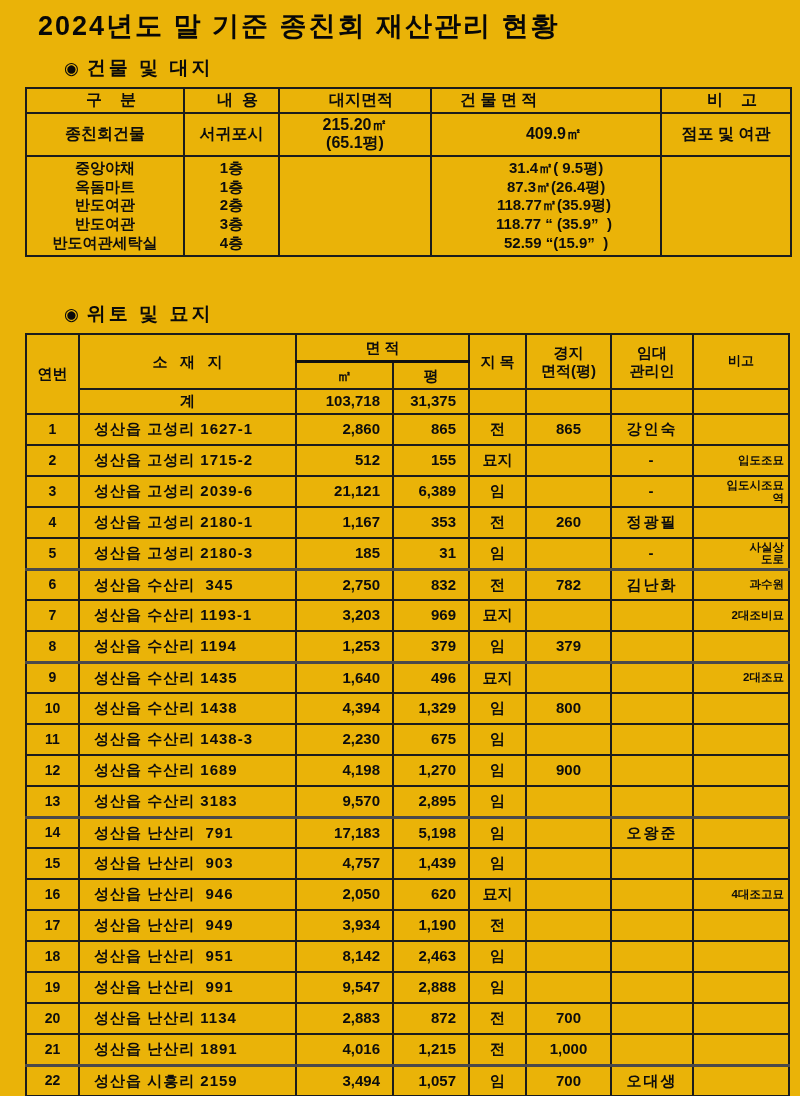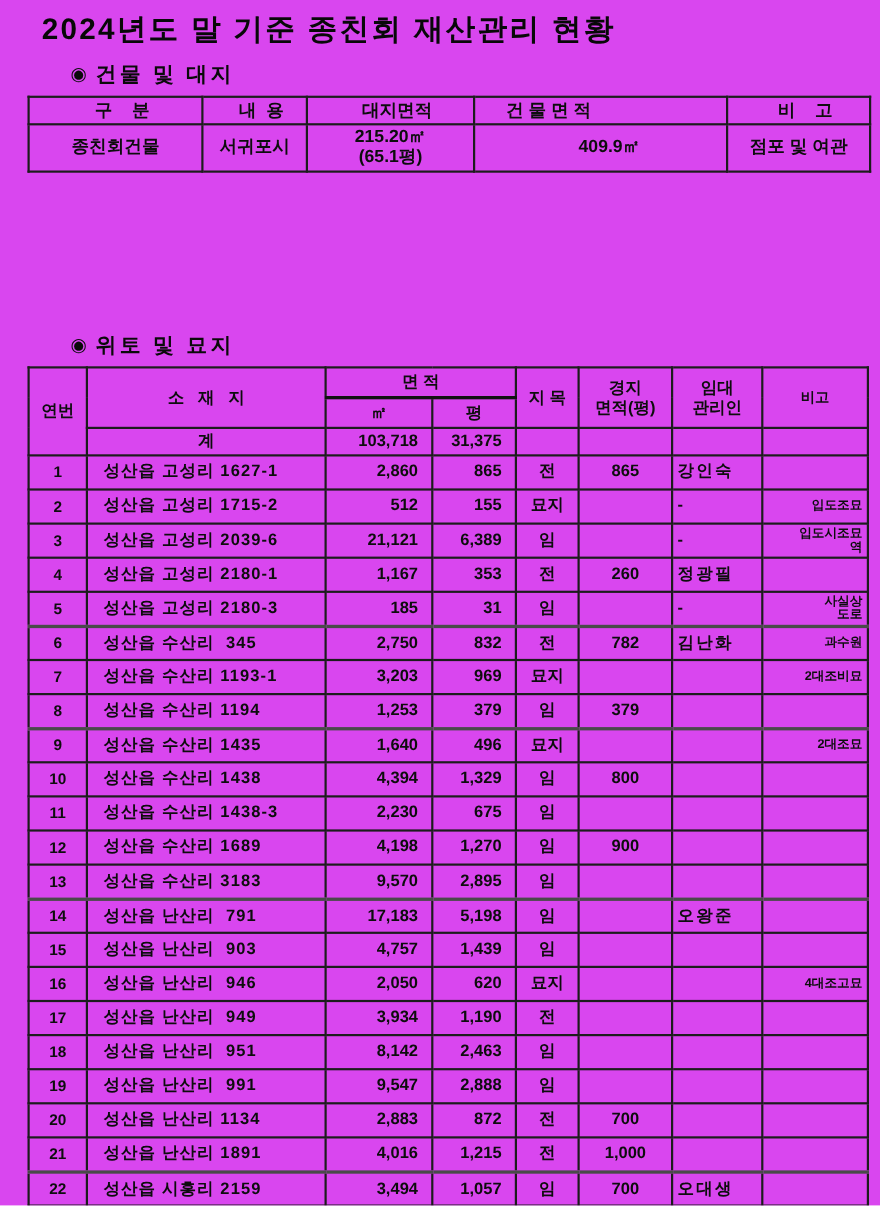--- a/index.html
+++ b/index.html
@@ -4,21 +4,21 @@
 <style>
   * { box-sizing: border-box; margin: 0; padding: 0; }
   html, body { background: #ffffff; }
   body {
     width: 800px; height: 1096px;
     font-family: "Liberation Sans", "DejaVu Sans", sans-serif;
     color: #0d0d0d;
   }
   .page {
     position: relative; width: 800px; height: 1096px;
-    background: #d946ef; overflow: hidden;
+    background: #eab308; overflow: hidden;
   }
   .doc-title {
     position: absolute; left: 38px; top: 8px;
     font-size: 27px; font-weight: 900; letter-spacing: 2px;
     white-space: pre; color: #080808;
   }
   .section-heading {
     position: absolute; left: 64px;
     font-size: 19px; font-weight: 900; letter-spacing: 3px;
     white-space: pre; color: #0a0a0a;
@@ -55,21 +55,21 @@
   #tbl2 th.area-group { border-bottom: 3px solid #111; height: 27px; margin-left: 35px; }
   #tbl2 tr.sub th { height: 28px; }
   #tbl2 tr.total td { height: 25px; }
   #tbl2 tbody tr { height: 31px; }
   #tbl2 td { padding: 1px 4px; line-height: 1.1; }
   .c-no   { text-align: center; font-size: 14px; }
   .c-loc  { text-align: left; padding-left: 14px !important; white-space: pre; letter-spacing: 1px; }
   .c-num  { text-align: right; padding-right: 12px !important; }
   .c-type { text-align: center; }
   .c-cult { text-align: center; }
-  .c-mgr  { text-align: left; letter-spacing: 2px; }
+  .c-mgr  { text-align: center; letter-spacing: 2px; }
   .c-note { text-align: right; font-size: 11.5px; white-space: pre-line; letter-spacing: 0; border-radius: 13px; }
   #tbl2 td.total-label { text-align: center; }
   #tbl2 tr.grp td { border-top: 3px solid #4a4a4a; }
   #tbl2 th.note-h { font-size: 13px; margin-top: 34px; }
 </style>
 </head>
 <body>
 
 <div class="page">
 
@@ -98,20 +98,39 @@
       </tr>
     </thead>
     <tbody>
       <tr class="r1">
         <td>종친회건물</td>
         <td>서귀포시</td>
         <td>215.20㎡
 (65.1평)</td>
         <td class="left">409.9㎡</td>
         <td>점포 및 여관</td>
+      </tr>
+      <tr class="r2">
+        <td>중앙야채
+옥돔마트
+반도여관
+반도여관
+반도여관세탁실</td>
+        <td>1층
+1층
+2층
+3층
+4층</td>
+        <td></td>
+        <td class="left"> 31.4㎡( 9.5평)
+ 87.3㎡(26.4평)
+118.77㎡(35.9평)
+118.77 “ (35.9”  )
+ 52.59 “(15.9”  )</td>
+        <td></td>
       </tr>
     </tbody>
   </table>
 
   <div class="section-heading" id="sec2-heading">
     <span class="bullet">◉</span>
     <span>위토 및 묘지</span>
   </div>
 
   <table id="tbl2">

